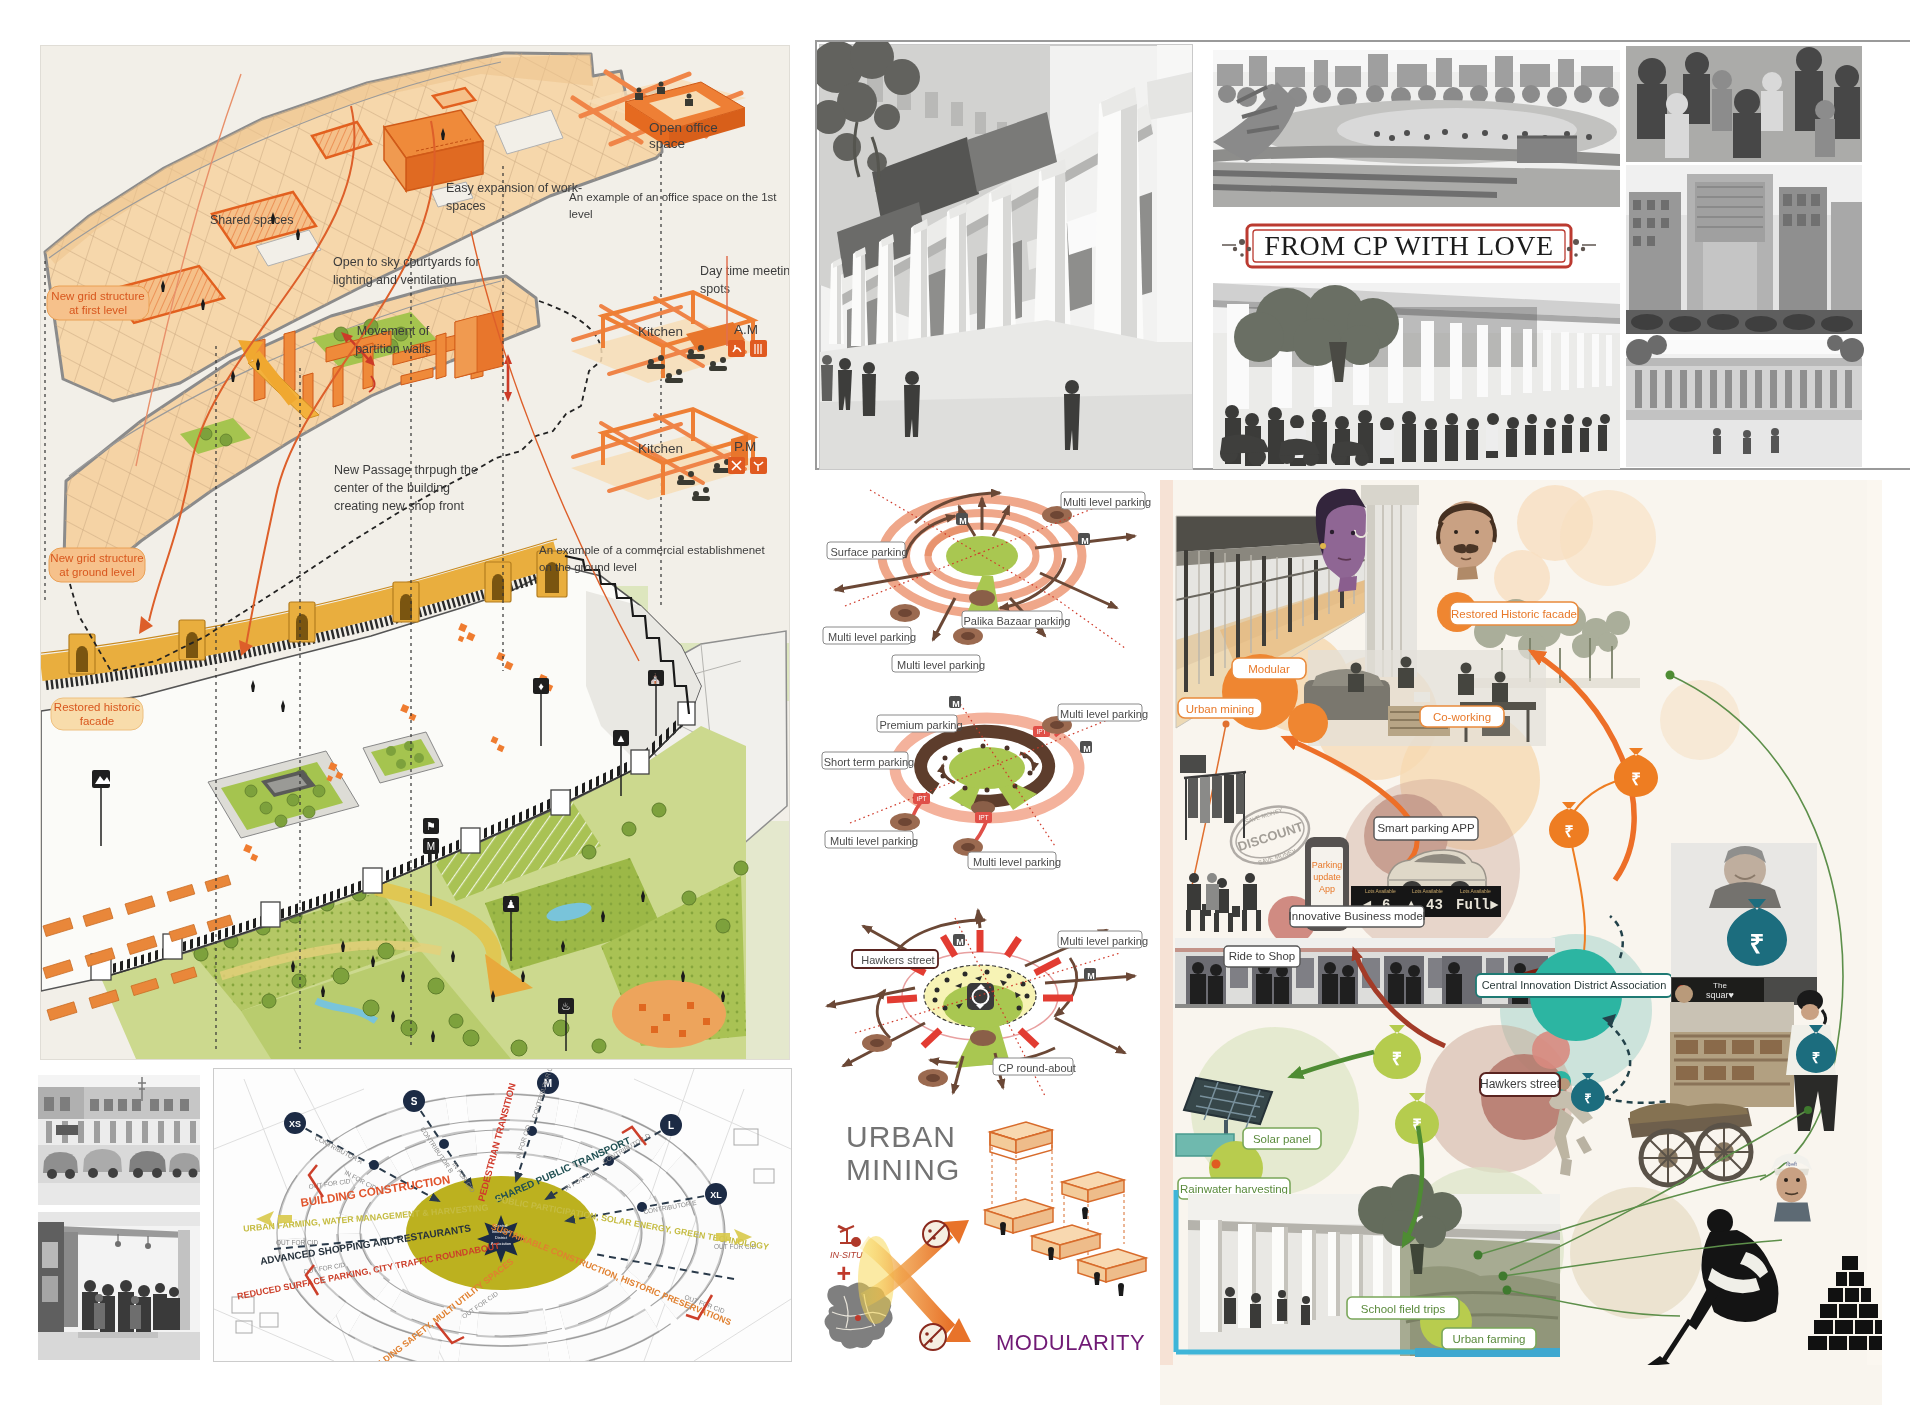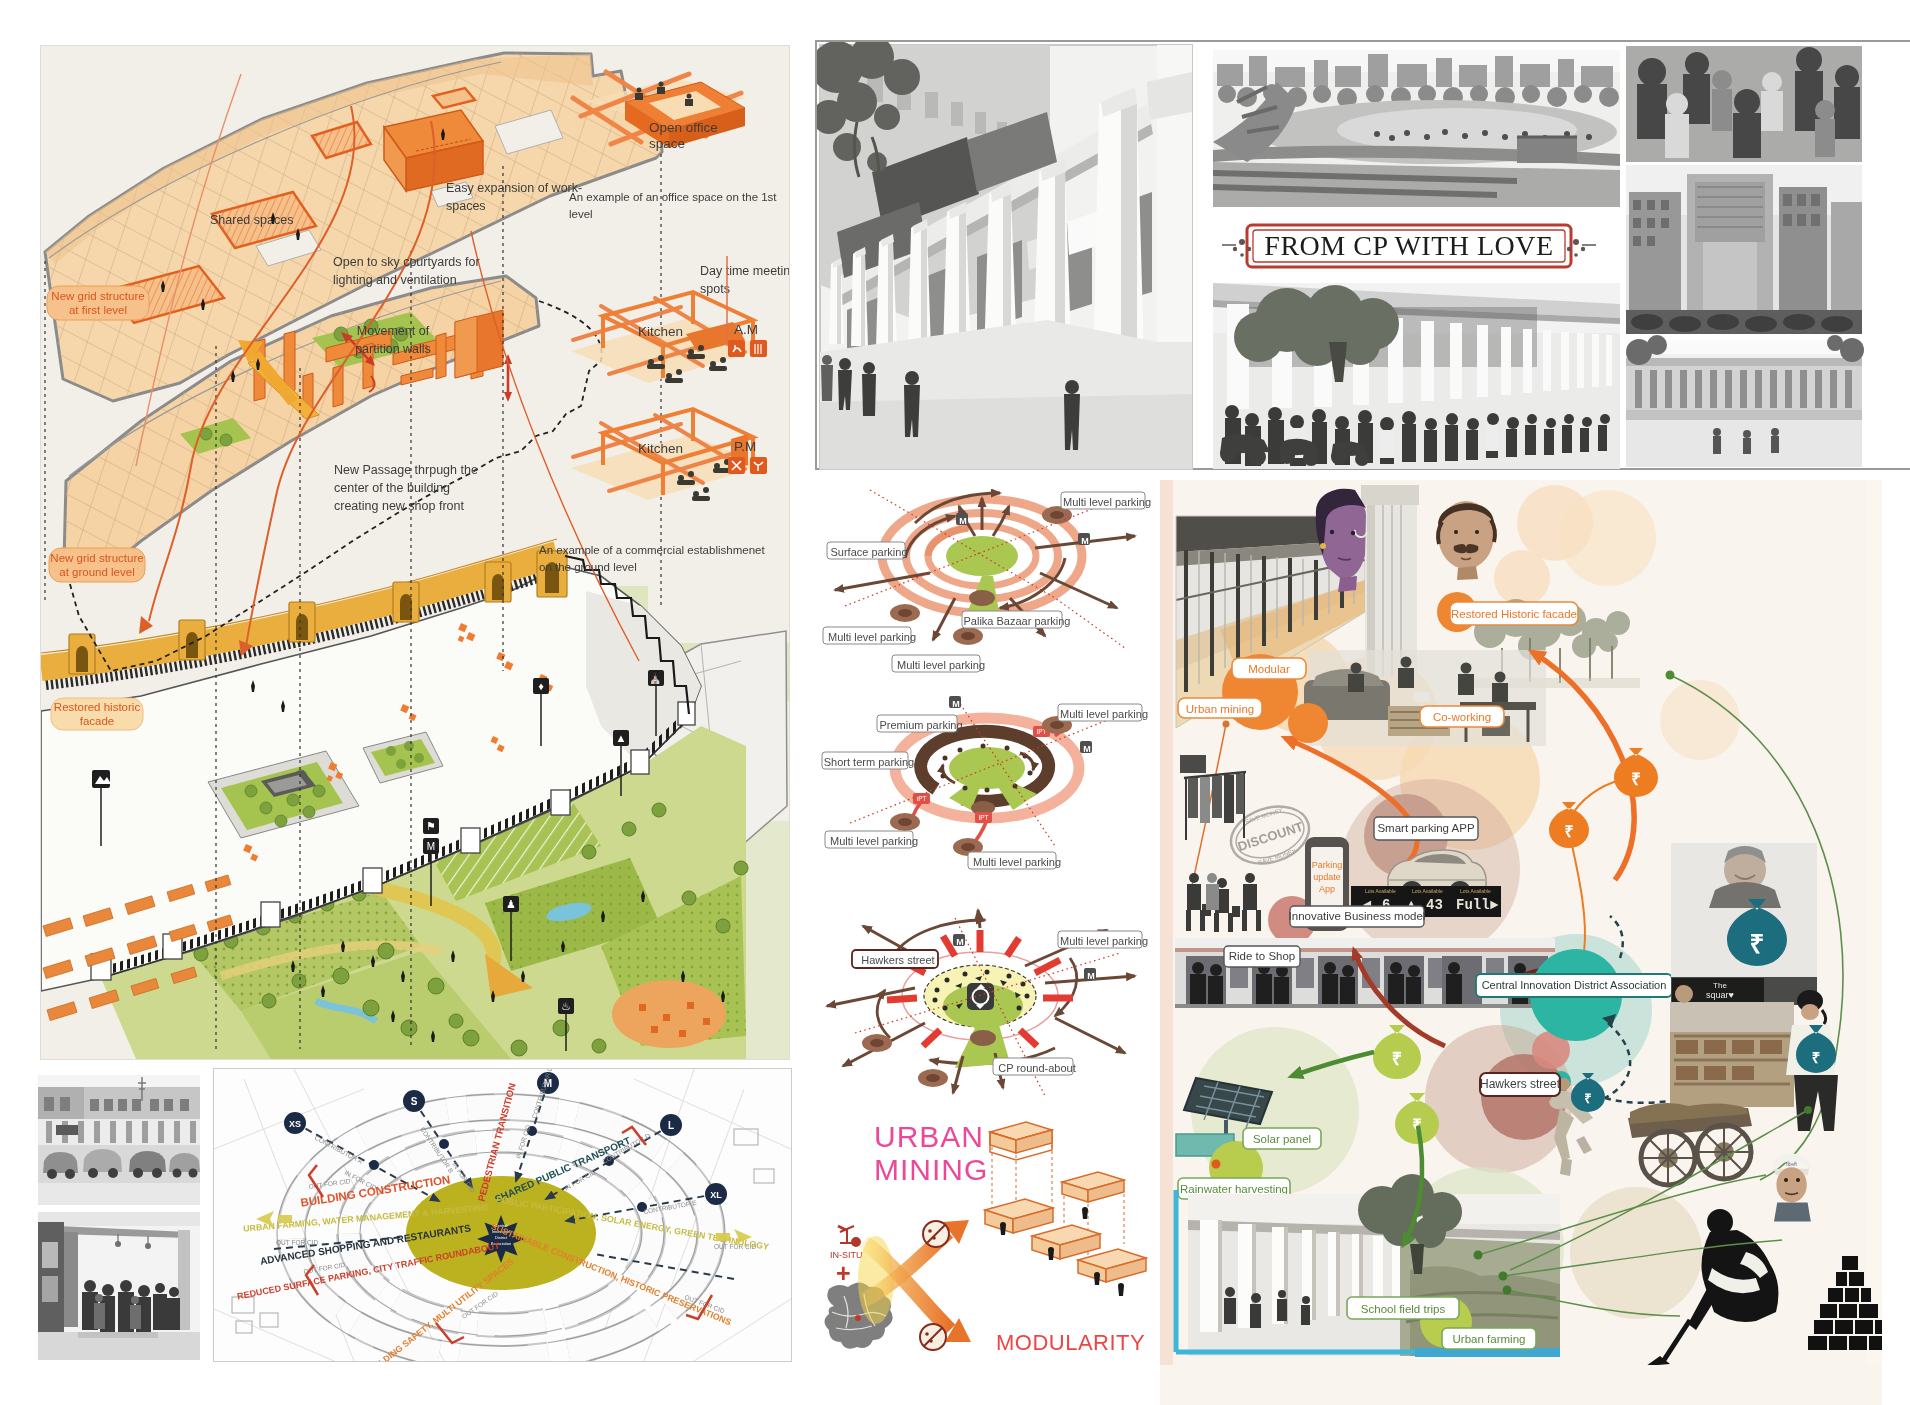--- a/index.html
+++ b/index.html
@@ -1744,21 +1744,21 @@
 <path d="M100,196 l-8,10 12,20"></path>
 <path d="M250,268 l-12,6 -16,-20"></path>
 <path d="M472,246 l12,4 14,-24"></path>
 <path d="M408,64 l10,-6 14,18"></path>
 </g>
 <g fill="#d8c94a">
 <path d="M60,142 l-18,8 18,8 -4,-8 Z M64,146 h14 v8 h-14 Z" opacity="0.9"></path>
 <path d="M520,176 l18,-8 -18,-8 4,8 Z M502,164 h14 v8 h-14 Z" opacity="0.9"></path>
 </g>
 </svg></div>
-<div class="abs" style="left:800px;top:1090px;width:360px;height:315px;">
+<div class="abs" style="left:800px;top:1090px;width:360px;height:315px;font-style:italic;">
 <svg width="360" height="315" viewBox="0 0 360 315" font-family="Liberation Sans,sans-serif">
 <defs>
 <linearGradient id="rib" x1="0" y1="0" x2="1" y2="0">
           <stop offset="0" stop-color="#f7d54a" stop-opacity="0.25"></stop>
           <stop offset="0.45" stop-color="#f0a04a" stop-opacity="0.85"></stop>
           <stop offset="1" stop-color="#e8732a"></stop>
         </linearGradient>
 </defs>
 
 <g stroke="#b0392a" stroke-width="2" fill="none">
@@ -1825,15 +1825,15 @@
 </g>
 <g fill="#1a1a1a">
 <path d="M200,135 a3,3 0 1 1 6,0 l-1,10 h-4 Z"></path>
 <path d="M248,160 a3,3 0 1 1 6,0 l-1,10 h-4 Z"></path>
 <path d="M294,185 a3,3 0 1 1 6,0 l-1,10 h-4 Z"></path>
 <path d="M318,196 a3,3 0 1 1 6,0 l-1,10 h-4 Z"></path>
 <path d="M282,120 a3,3 0 1 1 6,0 l-1,9 h-4 Z"></path>
 </g>
 </svg></div>
 
-<div class="abs" style="left:846px;top:1120px;font-size:30px;letter-spacing:1px;color:#ec4899;line-height:33px;margin-left:28px;">URBAN<br>MINING</div>
-
-<div class="abs" style="left:996px;top:1330px;font-size:22px;letter-spacing:0.5px;color:#ef4444;text-align:right;">MODULARITY</div>
+<div class="abs" style="left:846px;top:1120px;font-size:30px;letter-spacing:1px;color:#737373;line-height:33px;">URBAN<br>MINING</div>
+
+<div class="abs" style="left:996px;top:1330px;font-size:22px;letter-spacing:0.5px;color:#701a75;text-align:right;">MODULARITY</div>
 
 </body></html>

